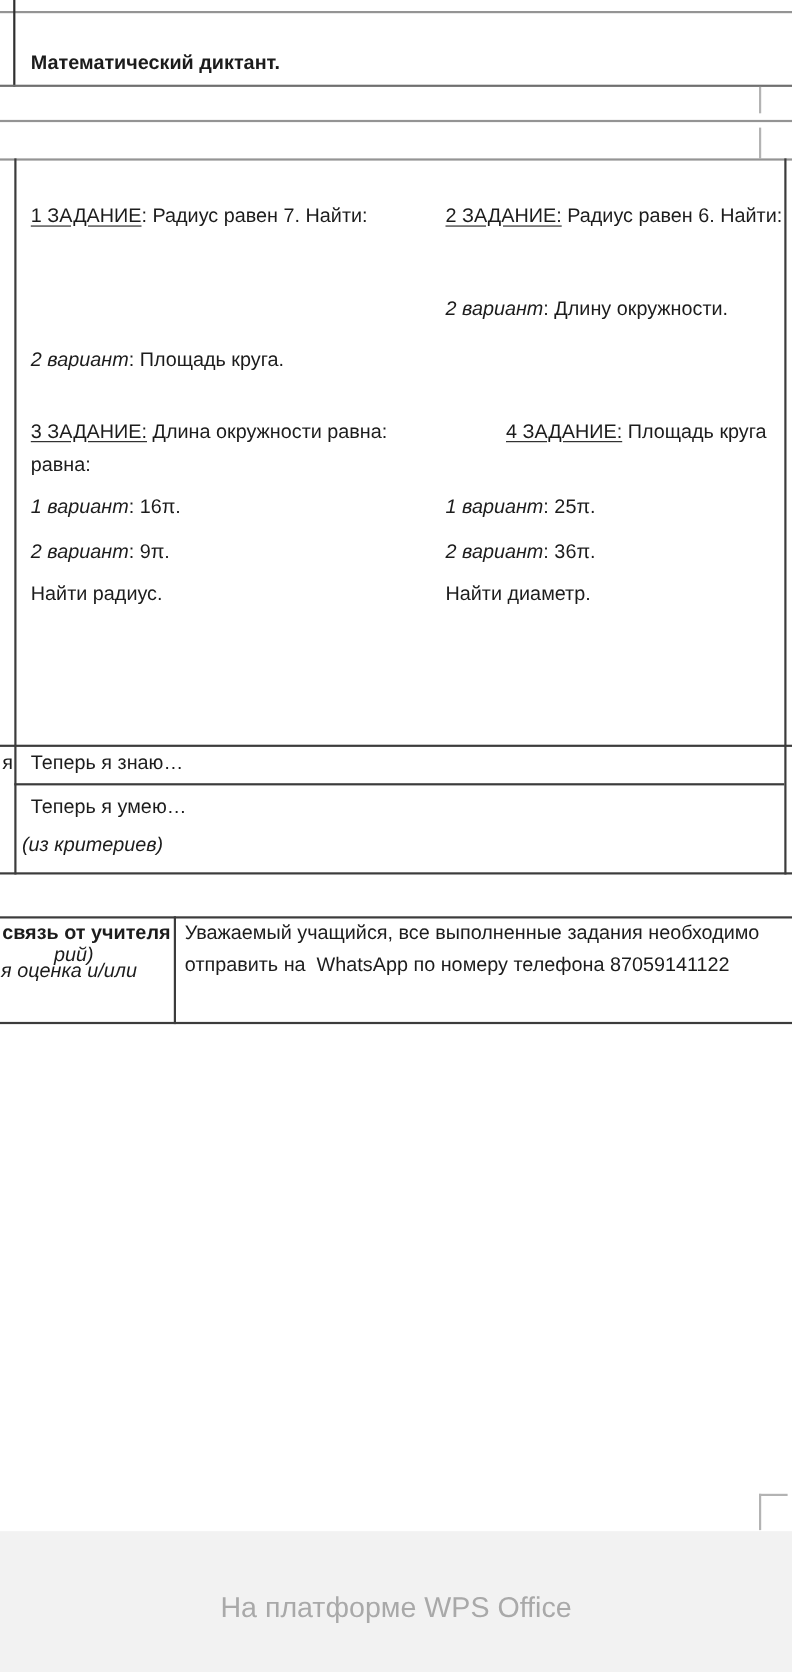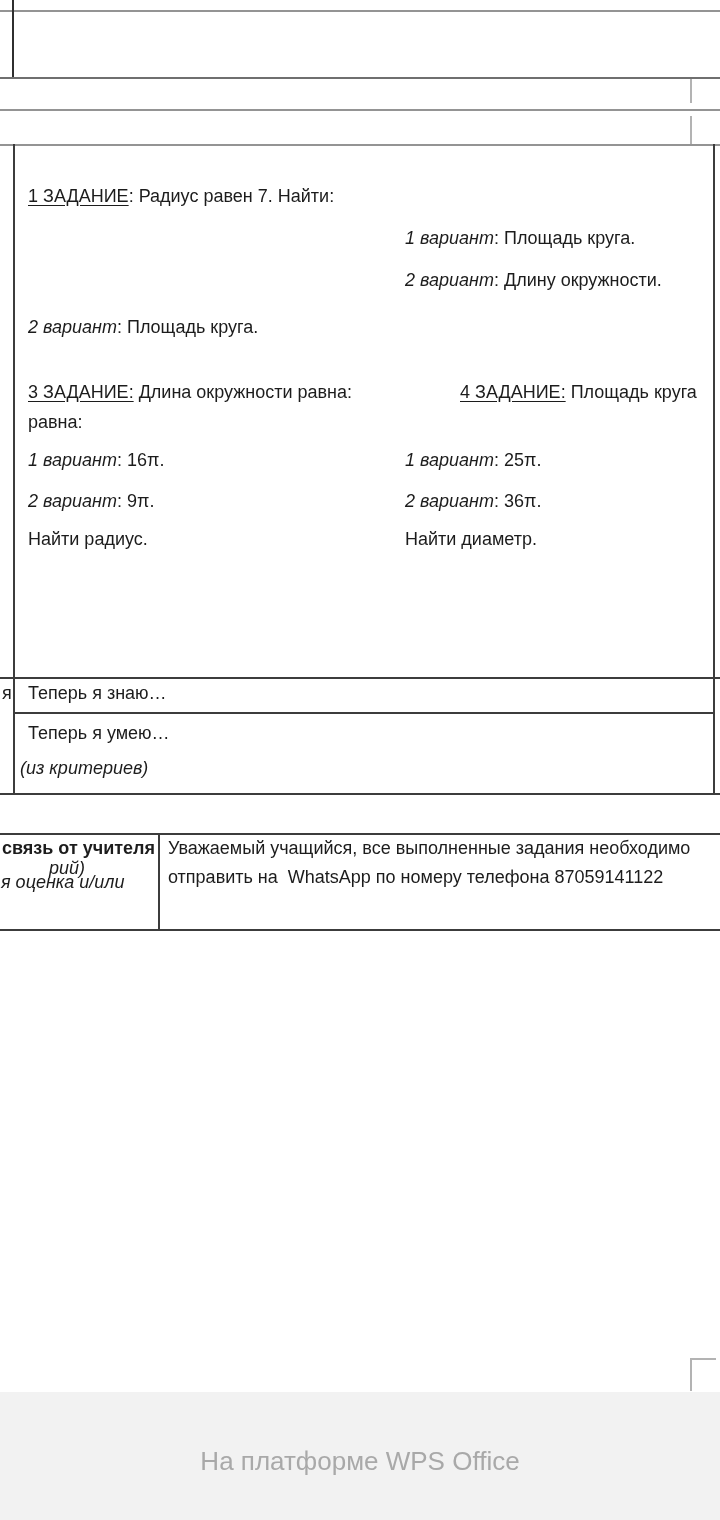--- a/index.html
+++ b/index.html
@@ -23,36 +23,37 @@
     font-size:26px;line-height:30px;color:#a9a9a9;white-space:pre;
   }
 </style>
 </head>
 <body>
 
 <div id="screen">
 
   <div class="hline gray" style="left:0;top:10px;width:720px;"></div>
   <div class="vline" style="left:12px;top:0;height:79px;background:#2f2f2f;"></div>
+  <div class="t b" style="left:28px;top:47px;">Математический диктант.</div>
   <div class="hline" style="left:0;top:77px;width:720px;background:#6f6f6f;"></div>
 
   <div class="vline mark" style="left:690px;top:79px;height:24px;"></div>
   <div class="hline gray" style="left:0;top:109px;width:720px;"></div>
   <div class="vline mark" style="left:690px;top:116px;height:28px;"></div>
   <div class="hline gray" style="left:0;top:144px;width:720px;"></div>
 
   <div class="vline" style="left:13px;top:144px;height:651px;"></div>
   <div class="vline" style="left:713px;top:144px;height:651px;"></div>
   <div class="hline" style="left:0;top:677px;width:720px;"></div>
   <div class="hline" style="left:13px;top:712px;width:700px;"></div>
   <div class="hline" style="left:0;top:793px;width:720px;"></div>
 
   <div class="t" style="left:28px;top:186px;"><span class="u">1 ЗАДАНИЕ</span><span>: Радиус равен 7. Найти:</span></div>
+  <div class="t" style="left:405px;top:186px;"><span class="u">2 ЗАДАНИЕ:</span><span> Радиус равен 6. Найти:</span></div>
 
-  <div class="t" style="left:405px;top:228px;"><span class="i">1 вариант</span><span>: Площадь круга.</span></div>
 
   <div class="t" style="left:28px;top:270px;margin-top:47px;"><span class="i">2 вариант</span><span>: Площадь круга.</span></div>
   <div class="t" style="left:405px;top:270px;"><span class="i">2 вариант</span><span>: Длину окружности.</span></div>
 
   <div class="t" style="left:28px;top:382px;"><span class="u">3 ЗАДАНИЕ:</span><span> Длина окружности равна:</span></div>
   <div class="t" style="left:460px;top:382px;"><span class="u">4 ЗАДАНИЕ:</span><span> Площадь круга</span></div>
   <div class="t" style="left:28px;top:412px;">равна:</div>
 
   <div class="t" style="left:28px;top:450px;"><span class="i">1 вариант</span><span>: 16π.</span></div>
   <div class="t" style="left:405px;top:450px;"><span class="i">1 вариант</span><span>: 25π.</span></div>

